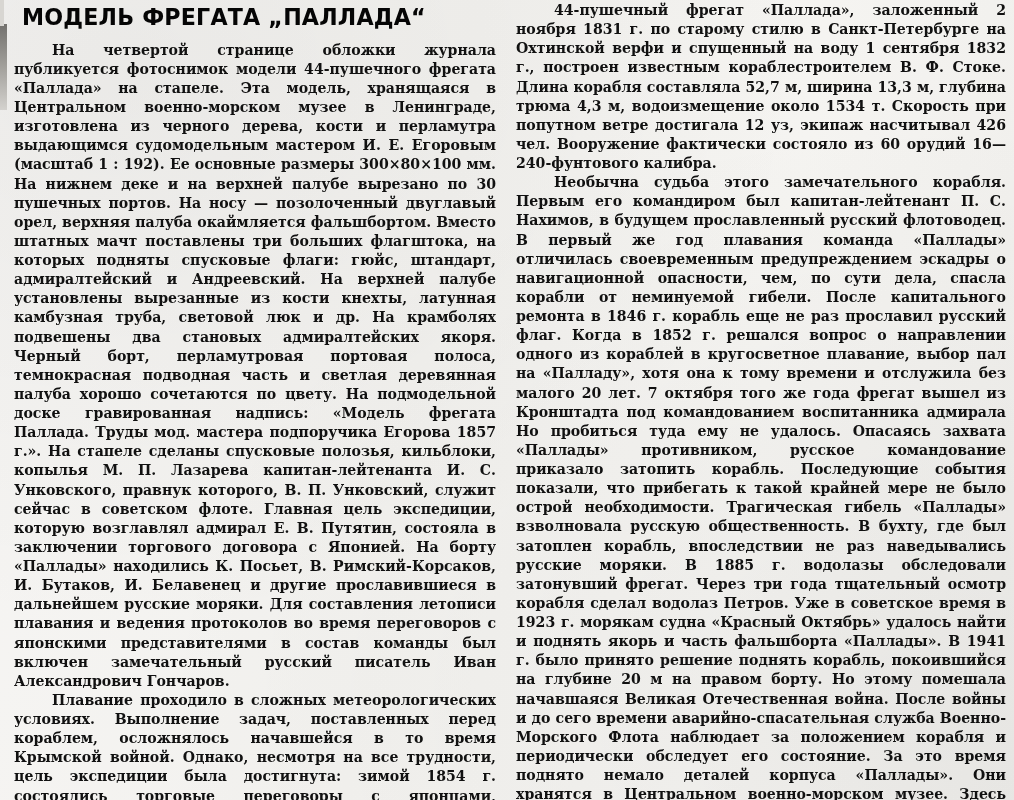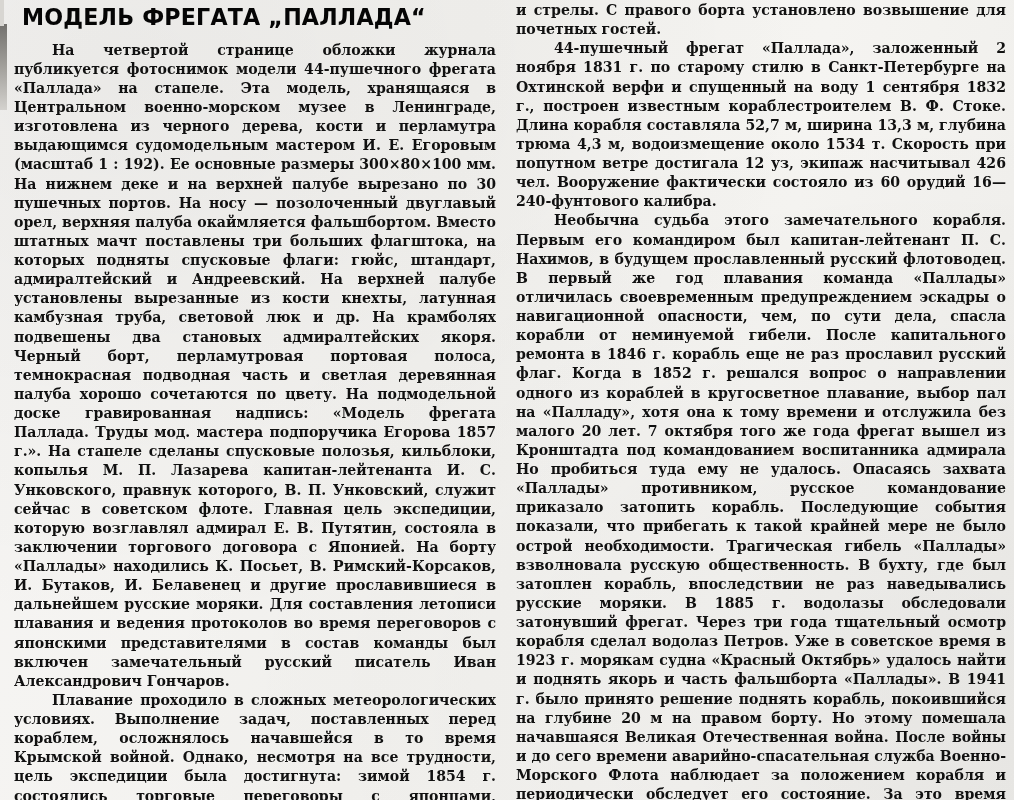--- a/index.html
+++ b/index.html
@@ -128,20 +128,19 @@
 
       <div class="body-text">
         <p>На четвертой странице обложки журнала публикуется фотоснимок модели 44-пушечного фрегата «Паллада» на стапеле. Эта модель, хранящаяся в Центральном военно-морском музее в Ленинграде, изготовлена из черного дерева, кости и перламутра выдающимся судомодельным мастером И. Е. Егоровым (масштаб 1 : 192). Ее основные размеры 300×80×100 мм. На нижнем деке и на верхней палубе вырезано по 30 пушечных портов. На носу — позолоченный двуглавый орел, верхняя палуба окаймляется фальшбортом. Вместо штатных мачт поставлены три больших флагштока, на которых подняты спусковые флаги: гюйс, штандарт, адмиралтейский и Андреевский. На верхней палубе установлены вырезанные из кости кнехты, латунная камбузная труба, световой люк и др. На крамболях подвешены два становых адмиралтейских якоря. Черный борт, перламутровая портовая полоса, темнокрасная подводная часть и светлая деревянная палуба хорошо сочетаются по цвету. На подмодельной доске гравированная надпись: «Модель фрегата Паллада. Труды мод. мастера подпоручика Егорова 1857 г.». На стапеле сделаны спусковые полозья, кильблоки, копылья М. П. Лазарева капитан-лейтенанта И. С. Унковского, правнук которого, В. П. Унковский, служит сейчас в советском флоте. Главная цель экспедиции, которую возглавлял адмирал Е. В. Путятин, состояла в заключении торгового договора с Японией. На борту «Паллады» находились К. Посьет, В. Римский-Корсаков, И. Бутаков, И. Белавенец и другие прославившиеся в дальнейшем русские моряки. Для составления летописи плавания и ведения протоколов во время переговоров с японскими представителями в состав команды был включен замечательный русский писатель Иван Александрович Гончаров.</p>
         <p>Плавание проходило в сложных метеорологических условиях. Выполнение задач, поставленных перед кораблем, осложнялось начавшейся в то время Крымской войной. Однако, несмотря на все трудности, цель экспедиции была достигнута: зимой 1854 г. состоялись торговые переговоры с японцами, завершившиеся подписанием выгодного для России соглашения. Этому замечательному плаванию посвящена прекрасная книга И. А. Гончарова «Фрегат Паллада».</p>
 
       </div>
     </div>
 
     <div class="col" id="col-right">
       <div class="body-text">
-        <p class="cont">и стрелы. С правого борта установлено возвышение для почетных гостей.</p>
         <p>44-пушечный фрегат «Паллада», заложенный 2 ноября 1831 г. по старому стилю в Санкт-Петербурге на Охтинской верфи и спущенный на воду 1 сентября 1832 г., построен известным кораблестроителем В. Ф. Стоке. Длина корабля составляла 52,7 м, ширина 13,3 м, глубина трюма 4,3 м, водоизмещение около 1534 т. Скорость при попутном ветре достигала 12 уз, экипаж насчитывал 426 чел. Вооружение фактически состояло из 60 орудий 16—240-фунтового калибра.</p>
         <p class="last">Необычна судьба этого замечательного корабля. Первым его командиром был капитан-лейтенант П. С. Нахимов, в будущем прославленный русский флотоводец. В первый же год плавания команда «Паллады» отличилась своевременным предупреждением эскадры о навигационной опасности, чем, по сути дела, спасла корабли от неминуемой гибели. После капитального ремонта в 1846 г. корабль еще не раз прославил русский флаг. Когда в 1852 г. решался вопрос о направлении одного из кораблей в кругосветное плавание, выбор пал на «Палладу», хотя она к тому времени и отслужила без малого 20 лет. 7 октября того же года фрегат вышел из Кронштадта под командованием воспитанника адмирала Но пробиться туда ему не удалось. Опасаясь захвата «Паллады» противником, русское командование приказало затопить корабль. Последующие события показали, что прибегать к такой крайней мере не было острой необходимости. Трагическая гибель «Паллады» взволновала русскую общественность. В бухту, где был затоплен корабль, впоследствии не раз наведывались русские моряки. В 1885 г. водолазы обследовали затонувший фрегат. Через три года тщательный осмотр корабля сделал водолаз Петров. Уже в советское время в 1923 г. морякам судна «Красный Октябрь» удалось найти и поднять якорь и часть фальшборта «Паллады». В 1941 г. было принято решение поднять корабль, покоившийся на глубине 20 м на правом борту. Но этому помешала начавшаяся Великая Отечественная война. После войны и до сего времени аварийно-спасательная служба Военно-Морского Флота наблюдает за положением корабля и периодически обследует его состояние. За это время поднято немало деталей корпуса «Паллады». Они хранятся в Центральном военно-морском музее. Здесь можно увидеть шкив от блока бегучего такелажа, тройник от опреснителя, часть металлического бугеля от мачты, миниатюрную модель «Паллады», изготовленную из куска бимса фрегата, и т. д. Эти бесценные реликвии напоминают нашим современникам о замечательном фрегате и его героической биографии.</p>
       </div>
     </div>
 
   </div>
 </div>
 
 </body></html>

